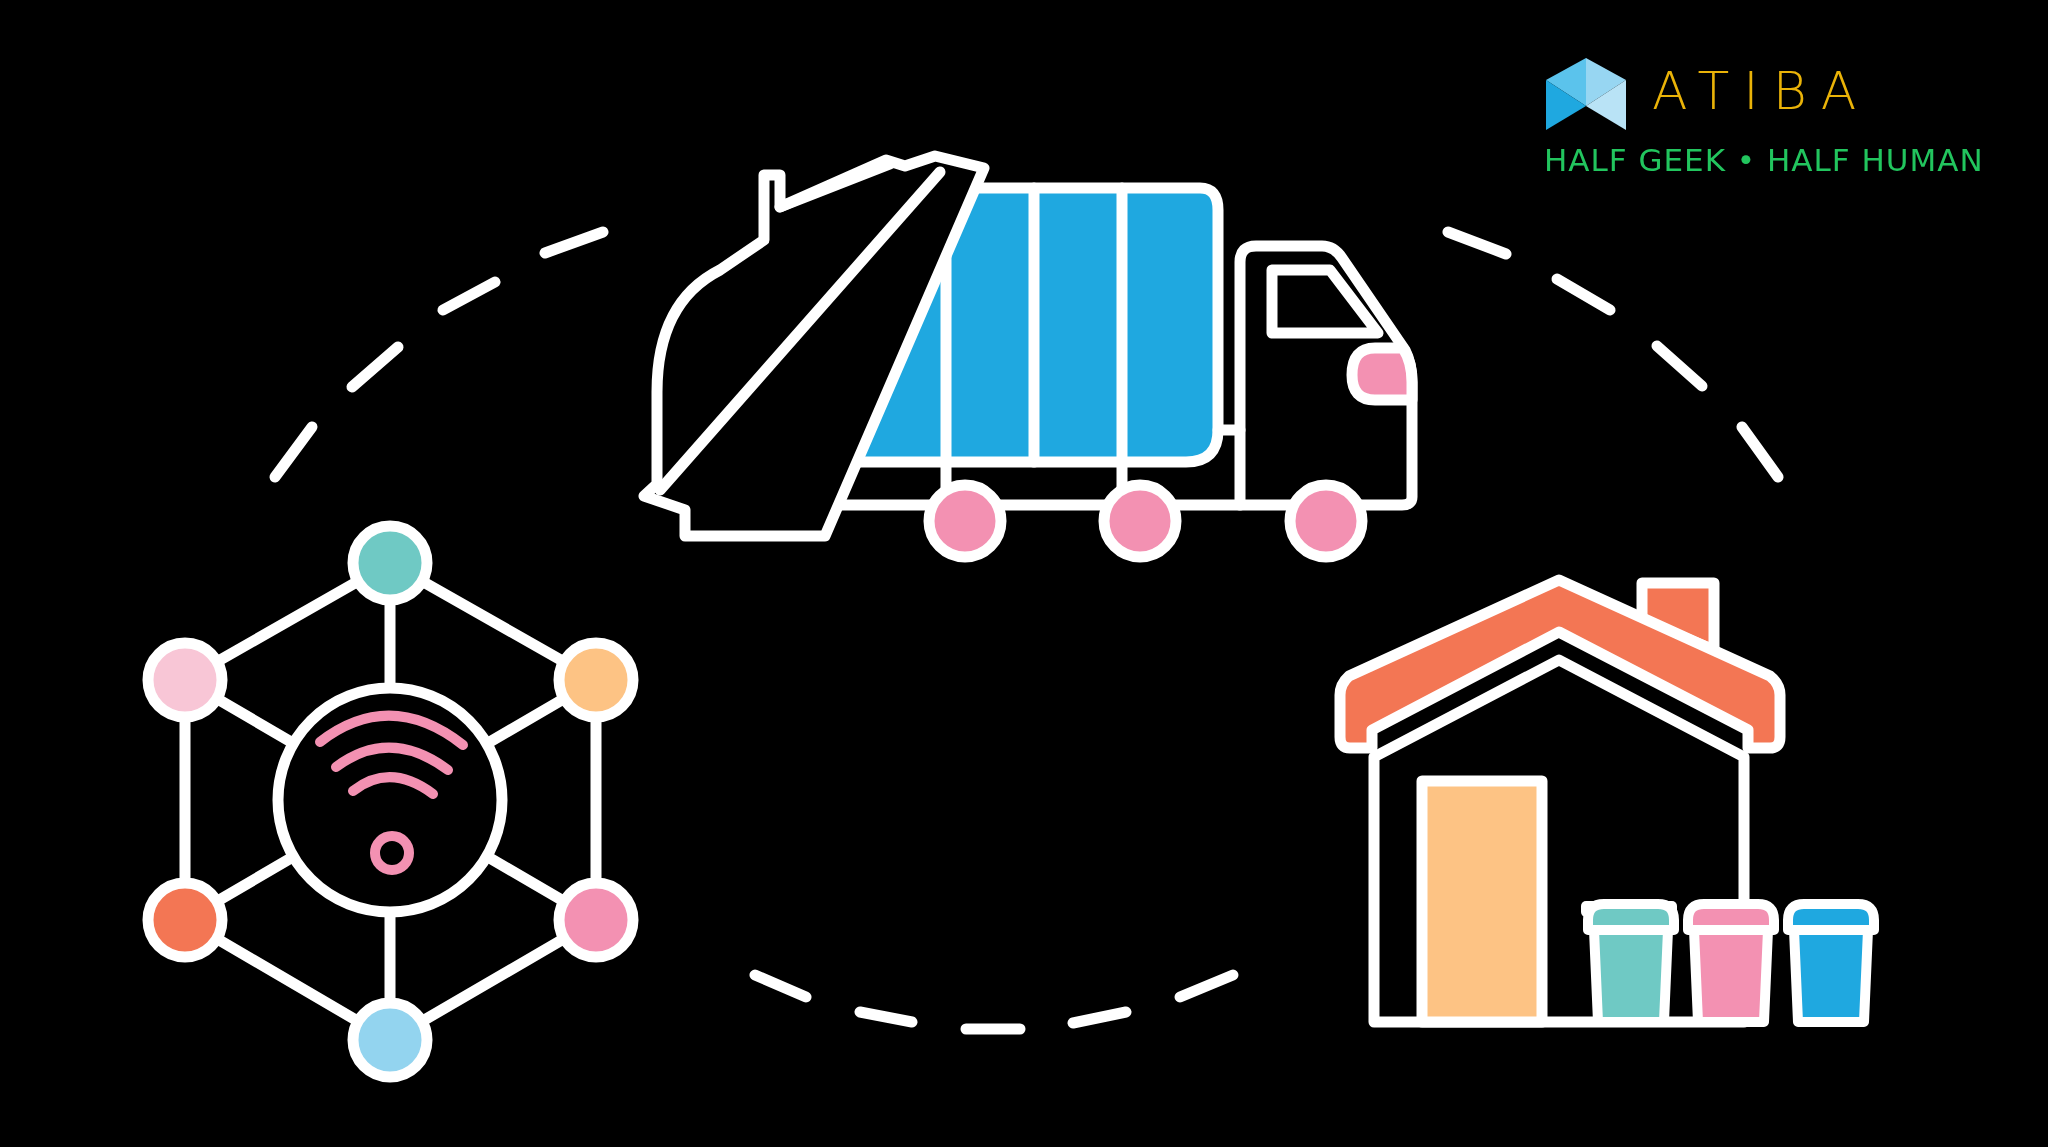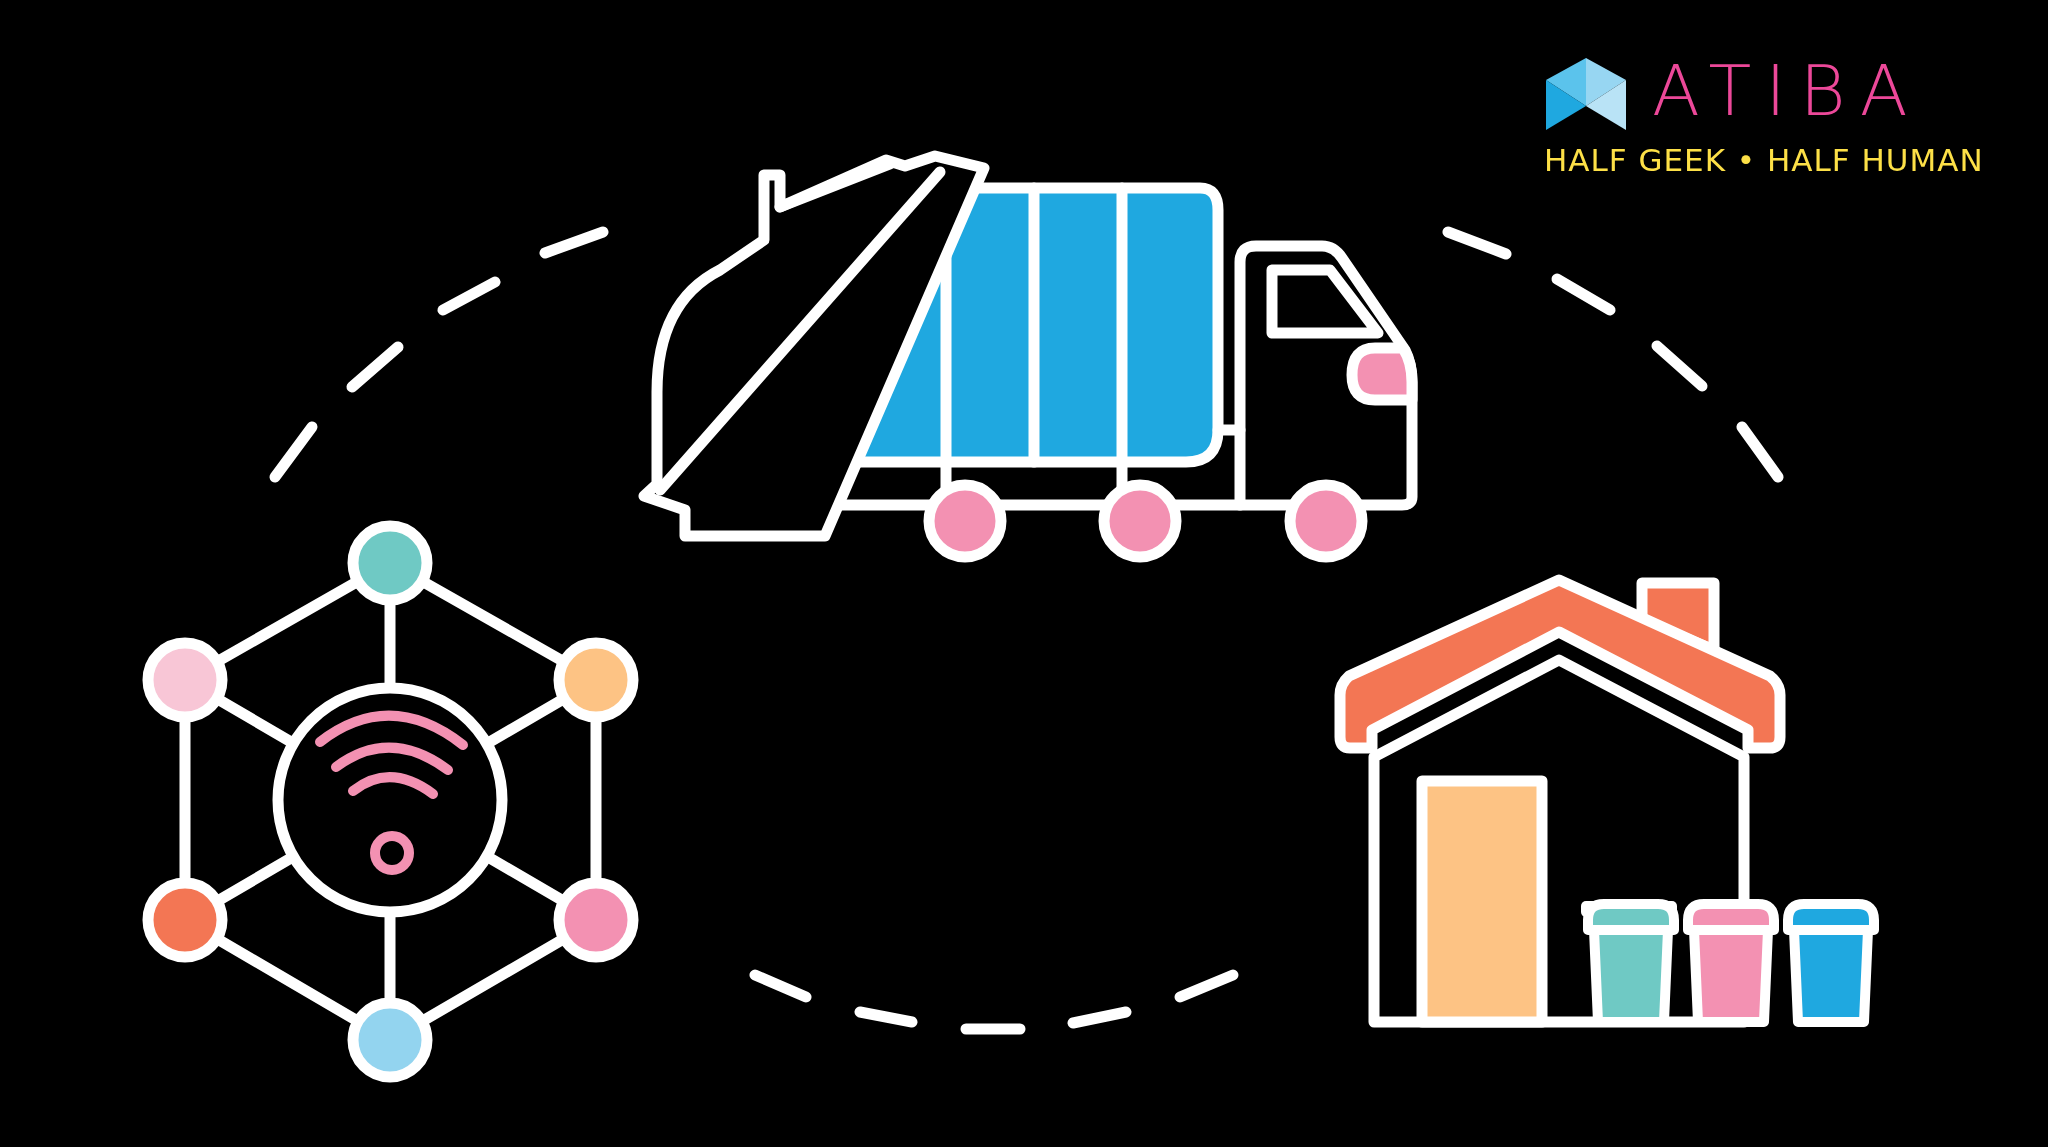--- a/index.html
+++ b/index.html
@@ -1,20 +1,20 @@
 <!DOCTYPE html>
 <html><head>
 <meta charset="utf-8">
 <style>
   html, body { margin: 0; padding: 0; background: #000; }
   body { width: 2048px; height: 1147px; position: relative; overflow: hidden; font-family: "Liberation Sans", sans-serif; }
   .stage { position: absolute; left: 0; top: 0; width: 2048px; height: 1147px; }
   .logo { position: absolute; left: 1540px; top: 52px; width: 460px; height: 130px; }
-  .logo-word { position: absolute; left: 112px; top: -6px; color: #ec4899; font-family: "DejaVu Sans", sans-serif; font-weight: 300; font-size: 70px; letter-spacing: 14px; line-height: 90px; }
-  .logo-tag { position: absolute; left: 4px; top: 90px; color: #fde047; font-family: "DejaVu Sans", sans-serif; font-size: 31px; letter-spacing: 1px; white-space: nowrap; }
+  .logo-word { position: absolute; left: 112px; top: -6px; color: #eab308; font-family: "DejaVu Sans", sans-serif; font-weight: 300; font-size: 52px; letter-spacing: 14px; line-height: 90px; }
+  .logo-tag { position: absolute; left: 4px; top: 90px; color: #22c55e; font-family: "DejaVu Sans", sans-serif; font-size: 31px; letter-spacing: 1px; white-space: nowrap; }
   .logo-mark { position: absolute; left: 6px; top: 6px; width: 84px; height: 74px; }
 </style>
 </head>
 <body>
 
 <div class="stage">
 
   <svg width="2048" height="1147" viewBox="0 0 2048 1147">
 
     <g stroke="#fff" stroke-width="11" stroke-linecap="round" fill="none">

